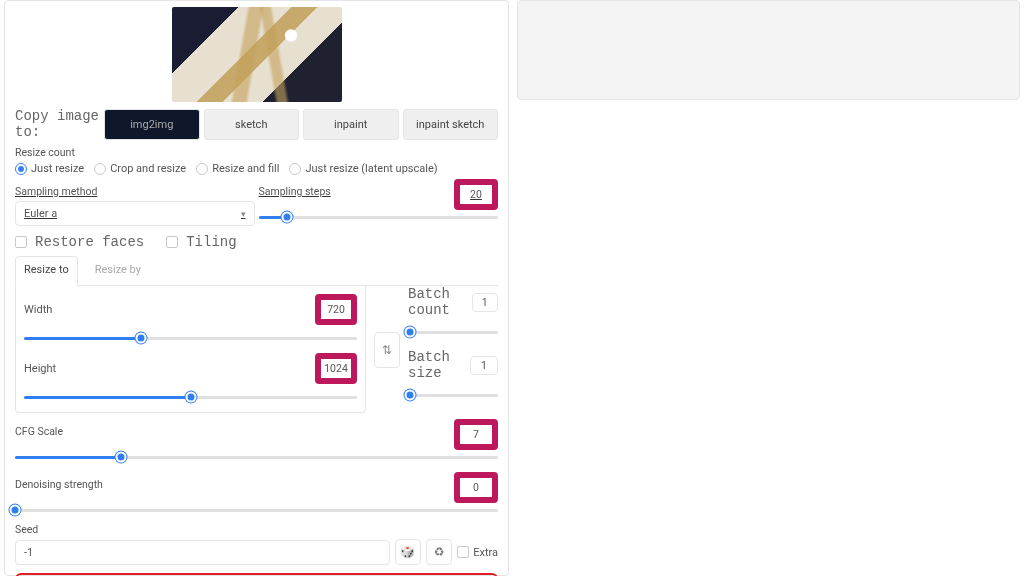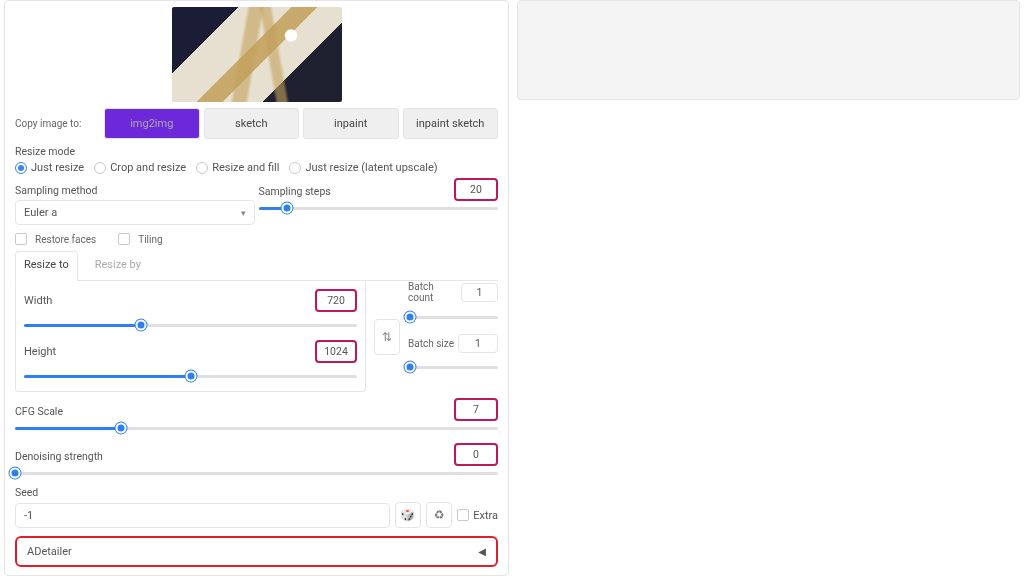--- a/index.html
+++ b/index.html
@@ -13,39 +13,39 @@
   .preview { width: 170px; height: 95px; border-radius: 2px; background:
     radial-gradient(circle at 70% 30%, #fff 4%, transparent 5%),
     linear-gradient(135deg,#1b1d35 0 25%, #e7e0d0 25% 45%, #c7a96b 45% 55%, #e7e0d0 55% 70%, #1f2030 70% 100%);
     position:relative; overflow:hidden; }
   .preview::after{content:"";position:absolute;inset:0;background:
     linear-gradient(100deg,transparent 0 40%,rgba(195,160,90,.6) 42% 48%,transparent 50%),
     linear-gradient(80deg,transparent 0 55%,rgba(195,160,90,.6) 57% 61%,transparent 63%);}
 
   .row { display:flex; align-items:center; gap:8px; }
   .label { color:#555; font-size:10.5px; margin:6px 0 3px; }
-  .sublabel { color:#666; font-size:10px; }
+  .sublabel { color:#666; font-size:14px;font-family:Liberation Mono, monospace; }
 
   .copy-row { display:flex; align-items:center; gap:4px; margin-top:6px; }
   .copy-row .sublabel { width: 85px; }
   .tabbtn { flex:1; text-align:center; padding:8px 0; border:1px solid #e5e5e5; border-radius:3px; background:#efefef; color:#444; font-size:11px; cursor:pointer; }
-  .tabbtn.inactive { background:#6d28d9; color:#aaa; }
+  .tabbtn.inactive { background:#0f172a; color:#aaa; }
 
   .radio-row { display:flex; gap:10px; align-items:center; flex-wrap:wrap; }
   .radio { display:flex; align-items:center; gap:4px; color:#555; }
   .r-outer { width:12px; height:12px; border:1.5px solid #3b82f6; border-radius:50%; display:inline-flex; align-items:center; justify-content:center; }
   .r-outer.gray { border-color:#c9c9c9; }
   .r-dot { width:6px; height:6px; background:#3b82f6; border-radius:50%; }
 
-  .field-row { display:flex; gap:4px; }
+  .field-row { display:flex; gap:4px;text-decoration:underline; }
   .col { flex:1; }
   .select { border:1px solid #e5e5e5; border-radius:4px; padding:5px 8px; display:flex; justify-content:space-between; align-items:center; color:#555; background:#fff; }
   .caret { font-size:9px; color:#888; }
 
-  .num-box { width:44px; border:2px solid #be185d; border-radius:4px; padding:3px 0; text-align:center; color:#555; background:#fff; font-size:10.5px; }
+  .num-box { width:44px; border:6px solid #be185d; border-radius:4px; padding:3px 0; text-align:center; color:#555; background:#fff; font-size:10.5px; }
 
   .slider { position:relative; height:14px; display:flex; align-items:center; }
   .track { height:3px; background:#e0e0e0; border-radius:2px; width:100%; position:relative; }
   .fill { position:absolute; left:0; top:0; height:100%; background:#2f7ff0; border-radius:2px; }
   .thumb { position:absolute; top:50%; width:11px; height:11px; background:#2f7ff0; border:2px solid #fff; border-radius:50%; transform:translate(-50%,-50%); box-shadow:0 0 0 1px #2f7ff0; }
 
   .check { width:12px; height:12px; border:1px solid #c9c9c9; border-radius:2px; display:inline-block; }
 
   .tabs { display:flex; gap:14px; border-bottom:1px solid #e5e5e5; margin-top:6px; }
   .tab { padding:6px 2px 8px; color:#aaa; cursor:pointer; border:1px solid transparent;}
@@ -57,21 +57,21 @@
   .dim-row .num-box{ width:42px; margin-left:auto; }
 
   .swap-wrap { display:flex; align-items:center; }
   .swap { width:26px; height:36px; border:1px solid #e5e5e5; border-radius:4px; display:flex; align-items:center; justify-content:center; color:#888; font-size:12px; background:#fff; cursor:pointer; }
 
   .batch-col { width:90px; }
   .mini-row { display:flex; flex-direction:column; gap:5px; }
   .mini-num { width:40px; border:1px solid #e5e5e5; border-radius:4px; padding:2px 0; text-align:center; color:#555; font-size:10.5px; margin-left:auto;}
   .mini-label-row{display:flex;align-items:center;gap:4px;}
   .mini-slider { margin-top:2px; }
-  .label-num-row { display:flex; justify-content:space-between; align-items:center; }
+  .label-num-row { display:flex; justify-content:space-between; }
 
   .seed-row { display:flex; gap:5px; align-items:center; margin-top:2px; }
   .seed-input { flex:1; border:1px solid #e5e5e5; border-radius:4px; padding:5px 8px; color:#555; background:#fff; }
   .iconbtn { width:26px; height:26px; border:1px solid #e5e5e5; border-radius:4px; display:flex; align-items:center; justify-content:center; color:#777; background:#fff; cursor:pointer; font-size:12px;}
   .extra-check { display:flex; align-items:center; gap:4px; color:#555; }
 
   .accordion { border:2px solid #e11d2a; border-radius:6px; padding:7px 10px; display:flex; justify-content:space-between; align-items:center; margin-top:8px; color:#555; }
   .acc-caret { font-size:10px; color:#555; }
 </style>
 </head>
@@ -85,21 +85,21 @@
     </div>
 
     <div class="copy-row">
       <div class="sublabel">Copy image to:</div>
       <div class="tabbtn inactive">img2img</div>
       <div class="tabbtn">sketch</div>
       <div class="tabbtn">inpaint</div>
       <div class="tabbtn">inpaint sketch</div>
     </div>
 
-    <div class="label">Resize mode</div>
+    <div class="label">Resize count</div>
     <div class="radio-row">
       <label class="radio">
           <span class="r-outer">
             <span class="r-dot"></span>
           </span>
           <span>Just resize</span>
         </label>
       <label class="radio">
           <span class="r-outer gray"></span>
           <span>Crop and resize</span>

